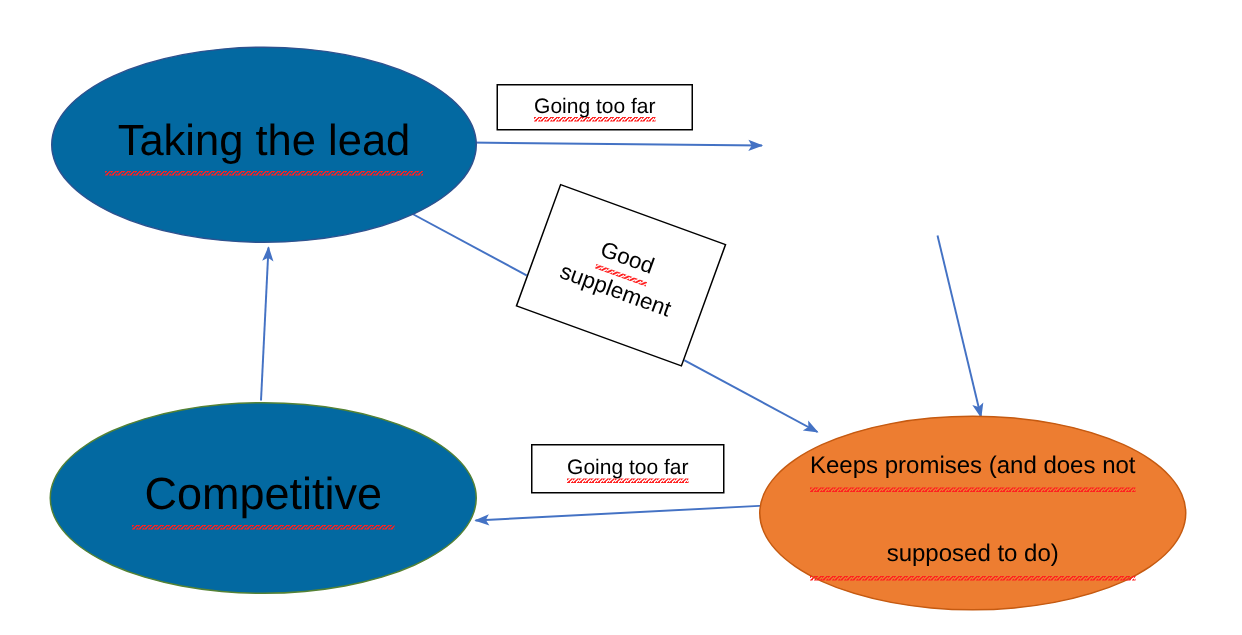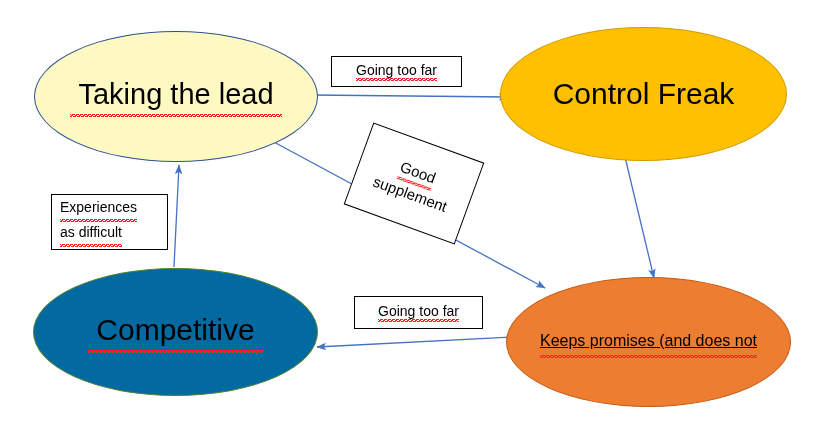--- a/index.html
+++ b/index.html
@@ -88,58 +88,50 @@
     <line x1="272" y1="141" x2="545" y2="288" stroke="#4472C4" stroke-width="1.3" marker-end="url(#ah)"></line>
 
     <line x1="625" y1="157" x2="654" y2="278" stroke="#4472C4" stroke-width="1.3" marker-end="url(#ah)"></line>
 
     <line x1="511" y1="337" x2="317" y2="347" stroke="#4472C4" stroke-width="1.3" marker-end="url(#ah)"></line>
 
     <line x1="174" y1="267" x2="179" y2="165" stroke="#4472C4" stroke-width="1.3" marker-end="url(#ah)"></line>
   </svg>
 
   <div class="node" style="left:34px; top:31px; width:284px; height:131px;
-              background:#fef9c3; border:1px solid #2E528F;text-align:right;">
+              background:#0369a1; border:1px solid #2E528F;text-align:right;">
     <span class="node-label sq" style="font-size:29px;">Taking the lead</span>
   </div>
 
-  <div class="node" style="left:500px; top:27px; width:287px; height:134px;
-              background:#FFC000; border:1px solid #D39A00;">
-    <span class="node-label" style="font-size:30px;">Control Freak</span>
-  </div>
 
   <div class="node" style="left:33px; top:268px; width:285px; height:128px;
               background:#0369a1; border:1px solid #548235;">
     <span class="node-label sq" style="font-size:30px;">Competitive</span>
   </div>
 
   <div class="node" style="left:506px; top:277px; width:285px; height:130px;
-              background:#ED7D31; border:1px solid #C55A11;text-decoration:underline;">
+              background:#ED7D31; border:1px solid #C55A11;">
     <span class="node-label" style="font-size:16px; line-height:1.75;">
       <span class="ln sq" style="display:block;">Keeps promises (and does not</span>
+      <span class="ln sq" style="display:block;">supposed to do)</span>
     </span>
   </div>
 
   <div class="label-box" style="left:331px; top:56px; width:131px; height:31px; align-items:center;
               font-size:14px;">
     <span class="ln sq">Going too far</span>
   </div>
 
   <div class="label-box" style="left:355px; top:140px; width:118px; height:87px; align-items:center;
               font-size:15px; transform:rotate(20deg); transform-origin:50% 50%;
               line-height:1.35;">
     <span class="ln sq">Good</span>
     <span class="ln">supplement</span>
   </div>
 
-  <div class="label-box" style="left:51px; top:194px; width:117px; height:56px; align-items:flex-start;
-              padding-left:8px; font-size:14px; line-height:1.55;">
-    <span class="ln sq">Experiences</span>
-    <span class="ln sq">as difficult</span>
-  </div>
 
 
   <div class="label-box" style="left:354px; top:296px; width:129px; height:33px; align-items:center;
               font-size:14px;">
     <span class="ln sq">Going too far</span>
   </div>
 
 </div>
 
 </body></html>

